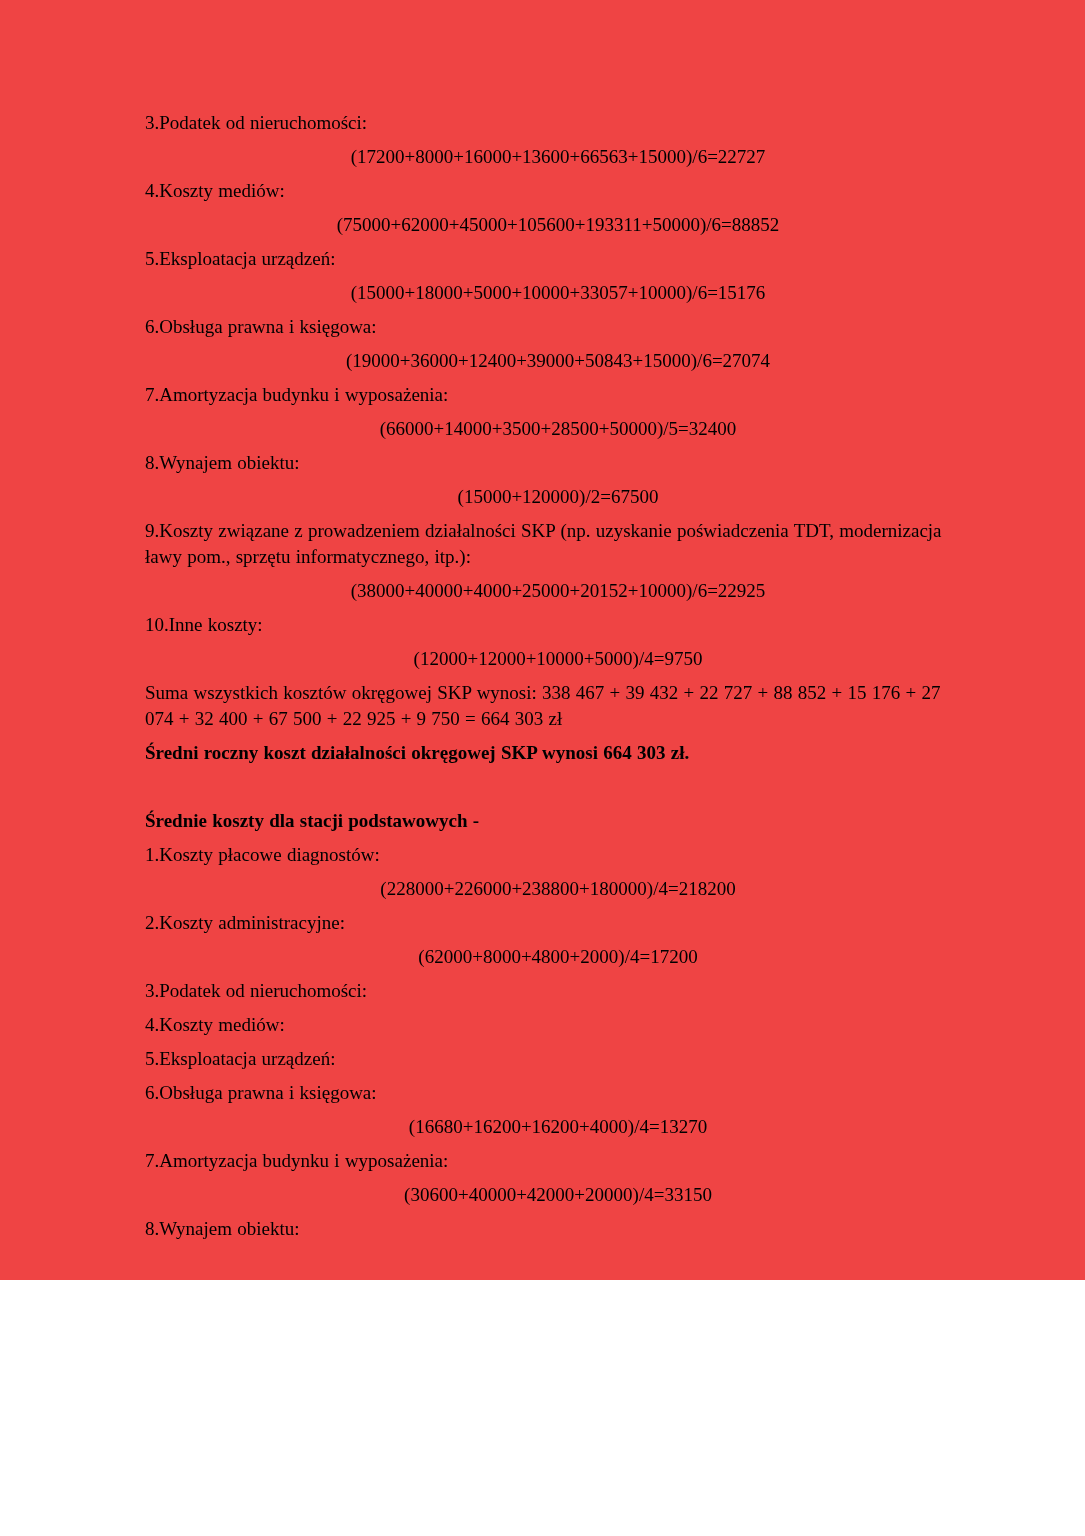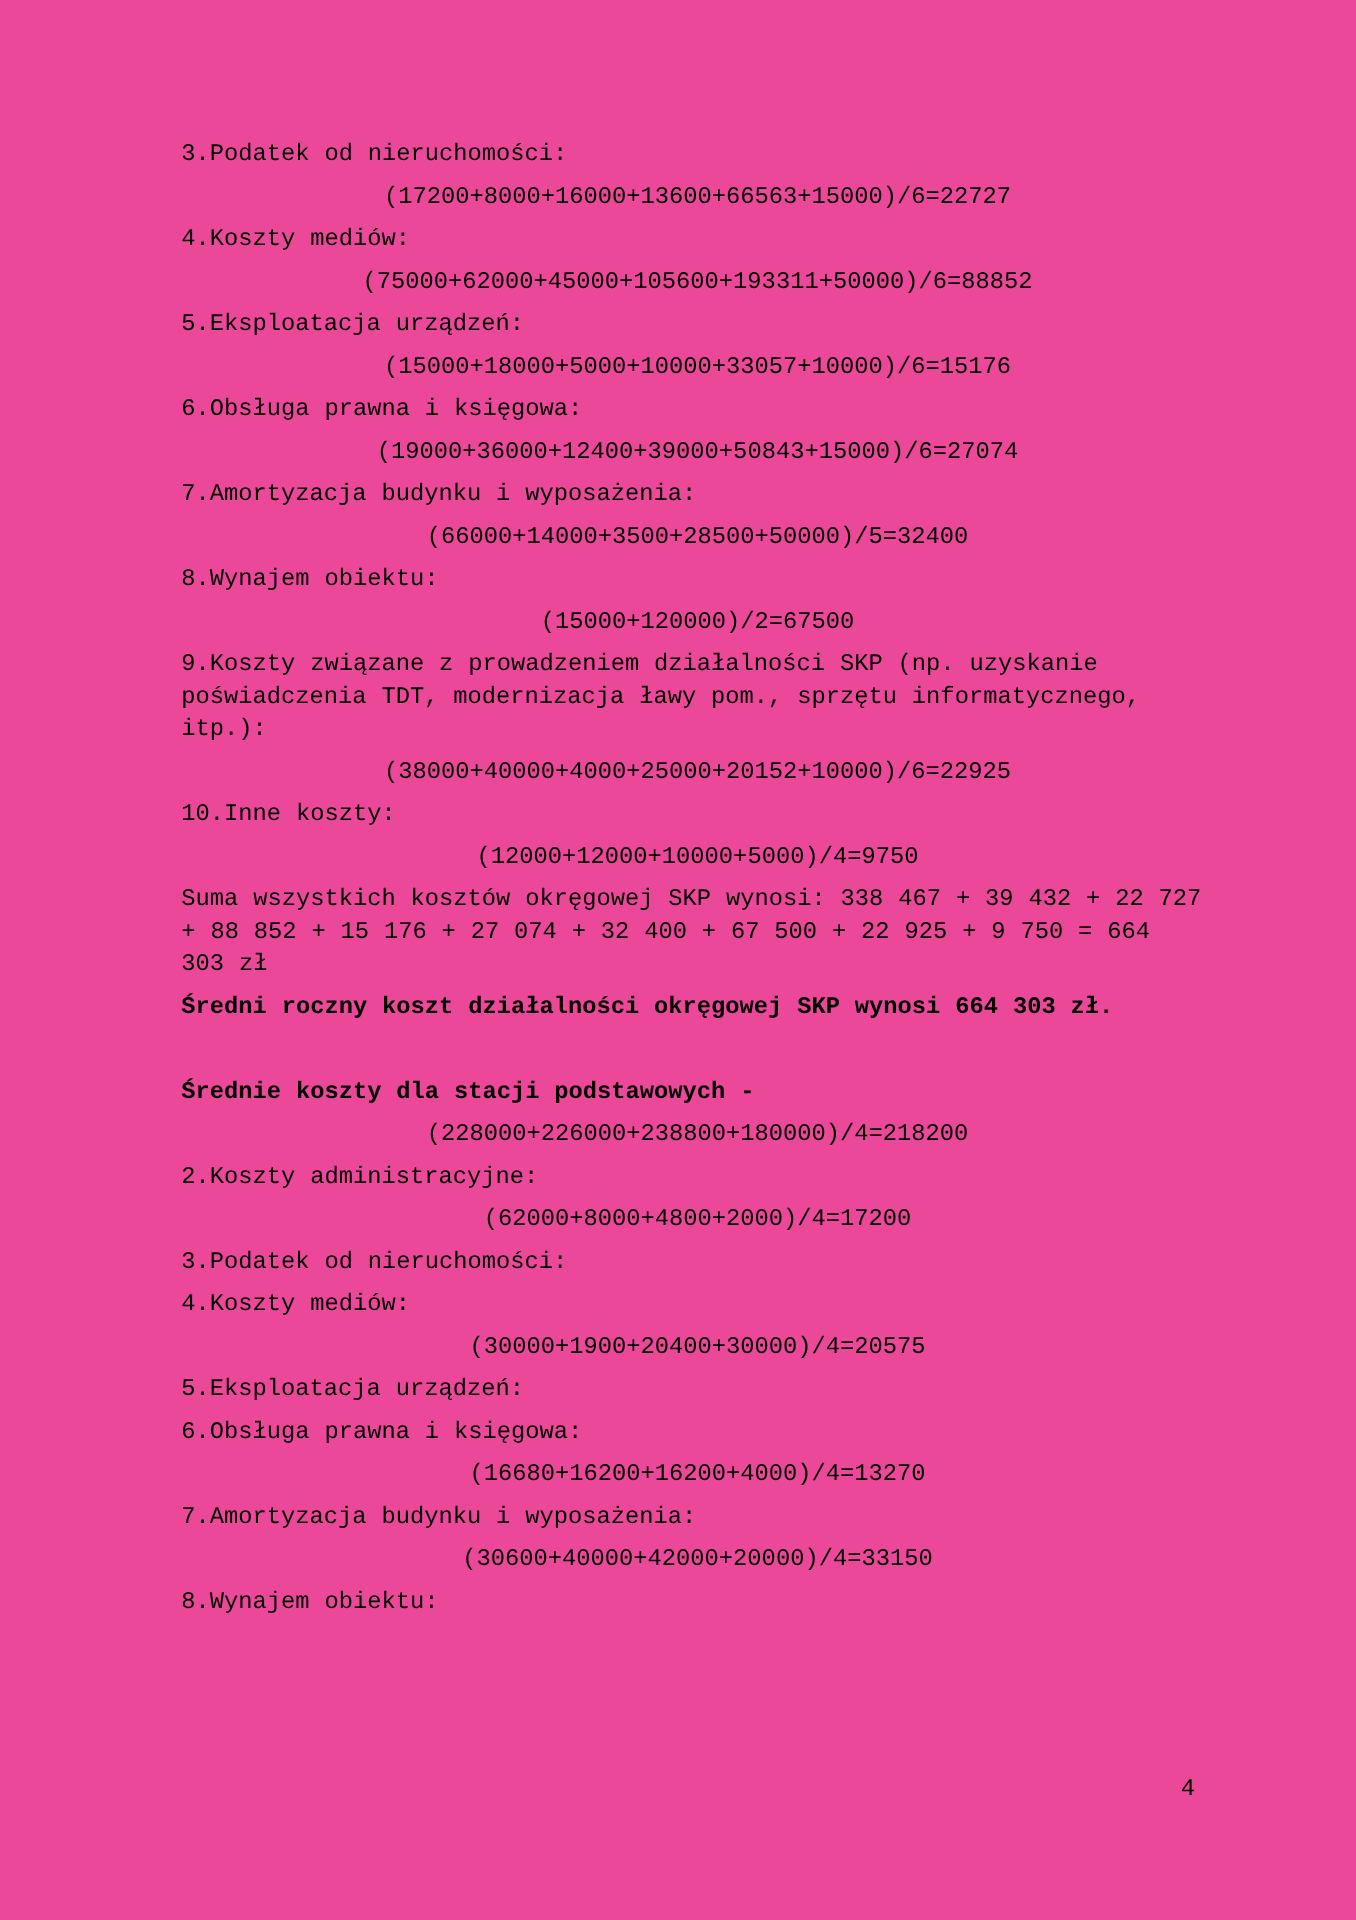--- a/index.html
+++ b/index.html
@@ -3,24 +3,24 @@
 <meta charset="utf-8">
 <style>
   html, body {
     margin: 0;
     padding: 0;
     background: #ffffff;
   }
   .page {
     position: relative;
     width: 1085px;
-    height: 1536px;
-    background: #ec4899;
+    height: 1280px;
+    background: #ef4444;
     overflow: hidden;
-    font-family: Liberation Mono, monospace;
+    font-family: Liberation Serif, serif;
     color: #000000;
   }
   .content {
     position: absolute;
     top: 110px;
     left: 145px;
     width: 818px;
   }
   .content p {
     margin: 0 0 8px 0;
@@ -80,29 +80,29 @@
     <p class="formula">(12000+12000+10000+5000)/4=9750</p>
 
     <p>Suma wszystkich kosztów okręgowej SKP wynosi: 338 467 + 39 432 + 22 727 + 88 852 + 15 176 + 27 074 + 32 400 + 67 500 + 22 925 + 9 750 = 664 303 zł</p>
 
     <p class="bold">Średni roczny koszt działalności okręgowej SKP wynosi 664 303 zł.</p>
 
     <div class="spacer"></div>
 
     <p class="bold">Średnie koszty dla stacji podstawowych -</p>
 
+    <p>1.Koszty płacowe diagnostów:</p>
     <p class="formula">(228000+226000+238800+180000)/4=218200</p>
 
     <p>2.Koszty administracyjne:</p>
     <p class="formula">(62000+8000+4800+2000)/4=17200</p>
 
     <p>3.Podatek od nieruchomości:</p>
 
     <p>4.Koszty mediów:</p>
-    <p class="formula">(30000+1900+20400+30000)/4=20575</p>
 
     <p>5.Eksploatacja urządzeń:</p>
 
     <p>6.Obsługa prawna i księgowa:</p>
     <p class="formula">(16680+16200+16200+4000)/4=13270</p>
 
     <p>7.Amortyzacja budynku i wyposażenia:</p>
     <p class="formula">(30600+40000+42000+20000)/4=33150</p>
 
     <p>8.Wynajem obiektu:</p>

